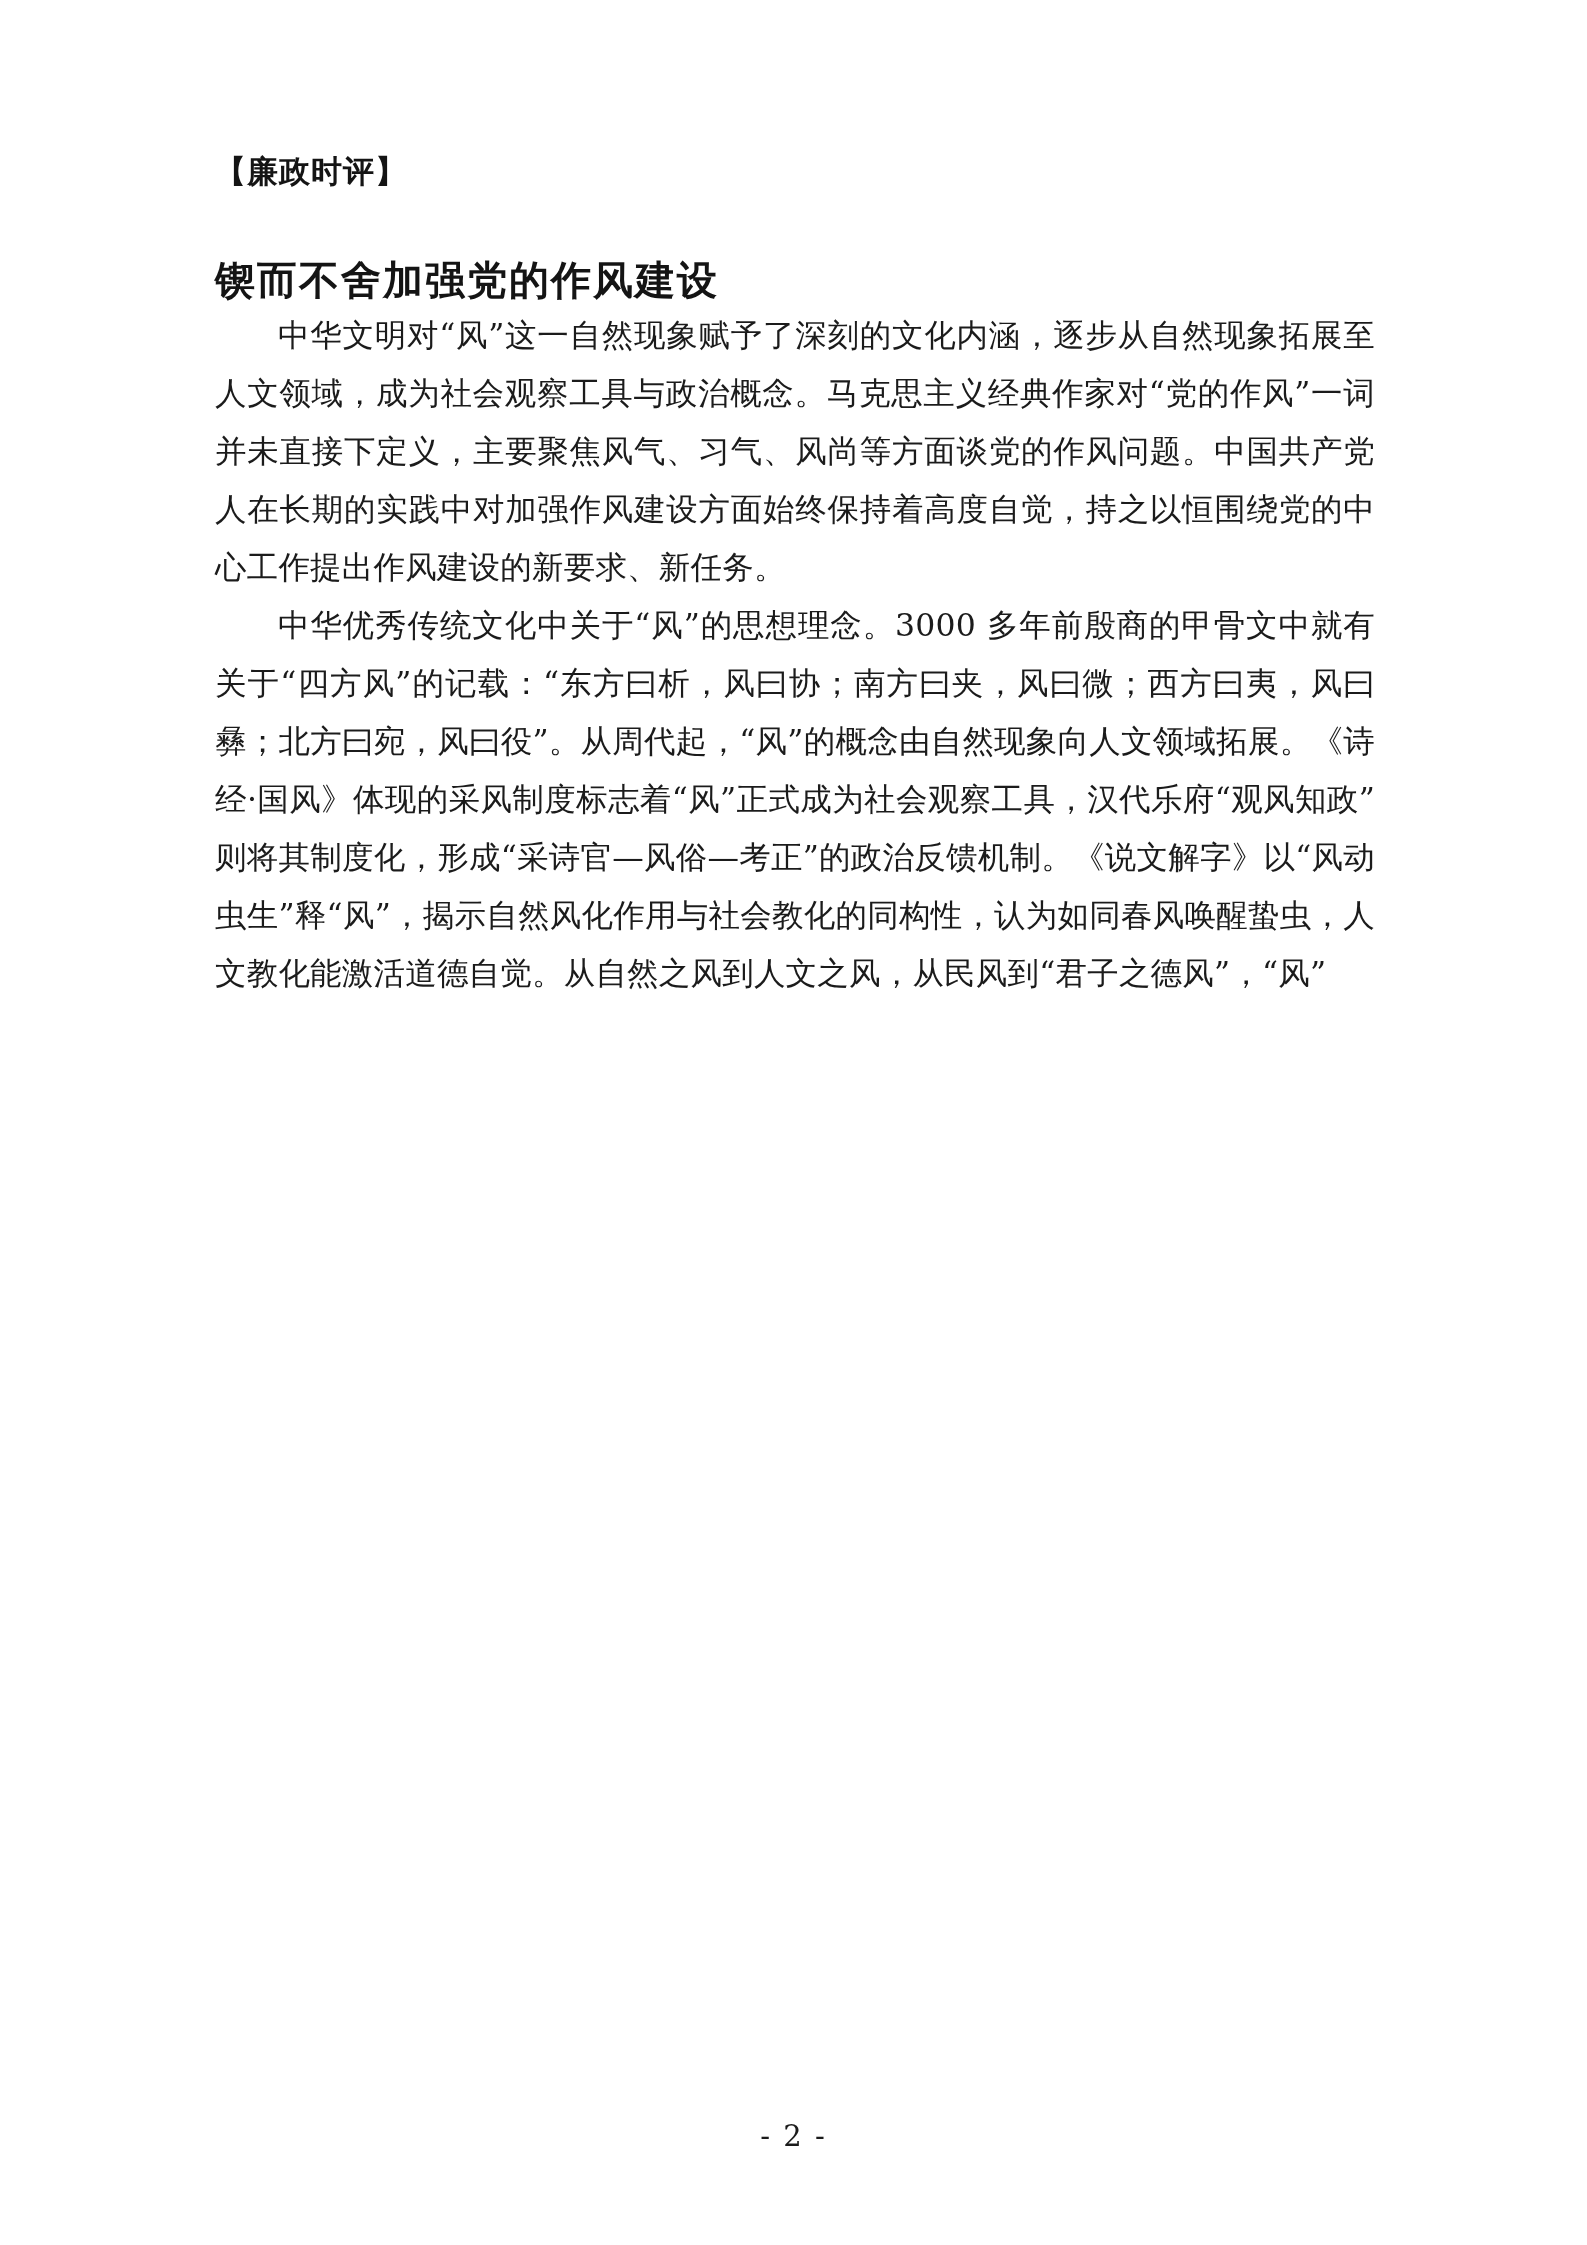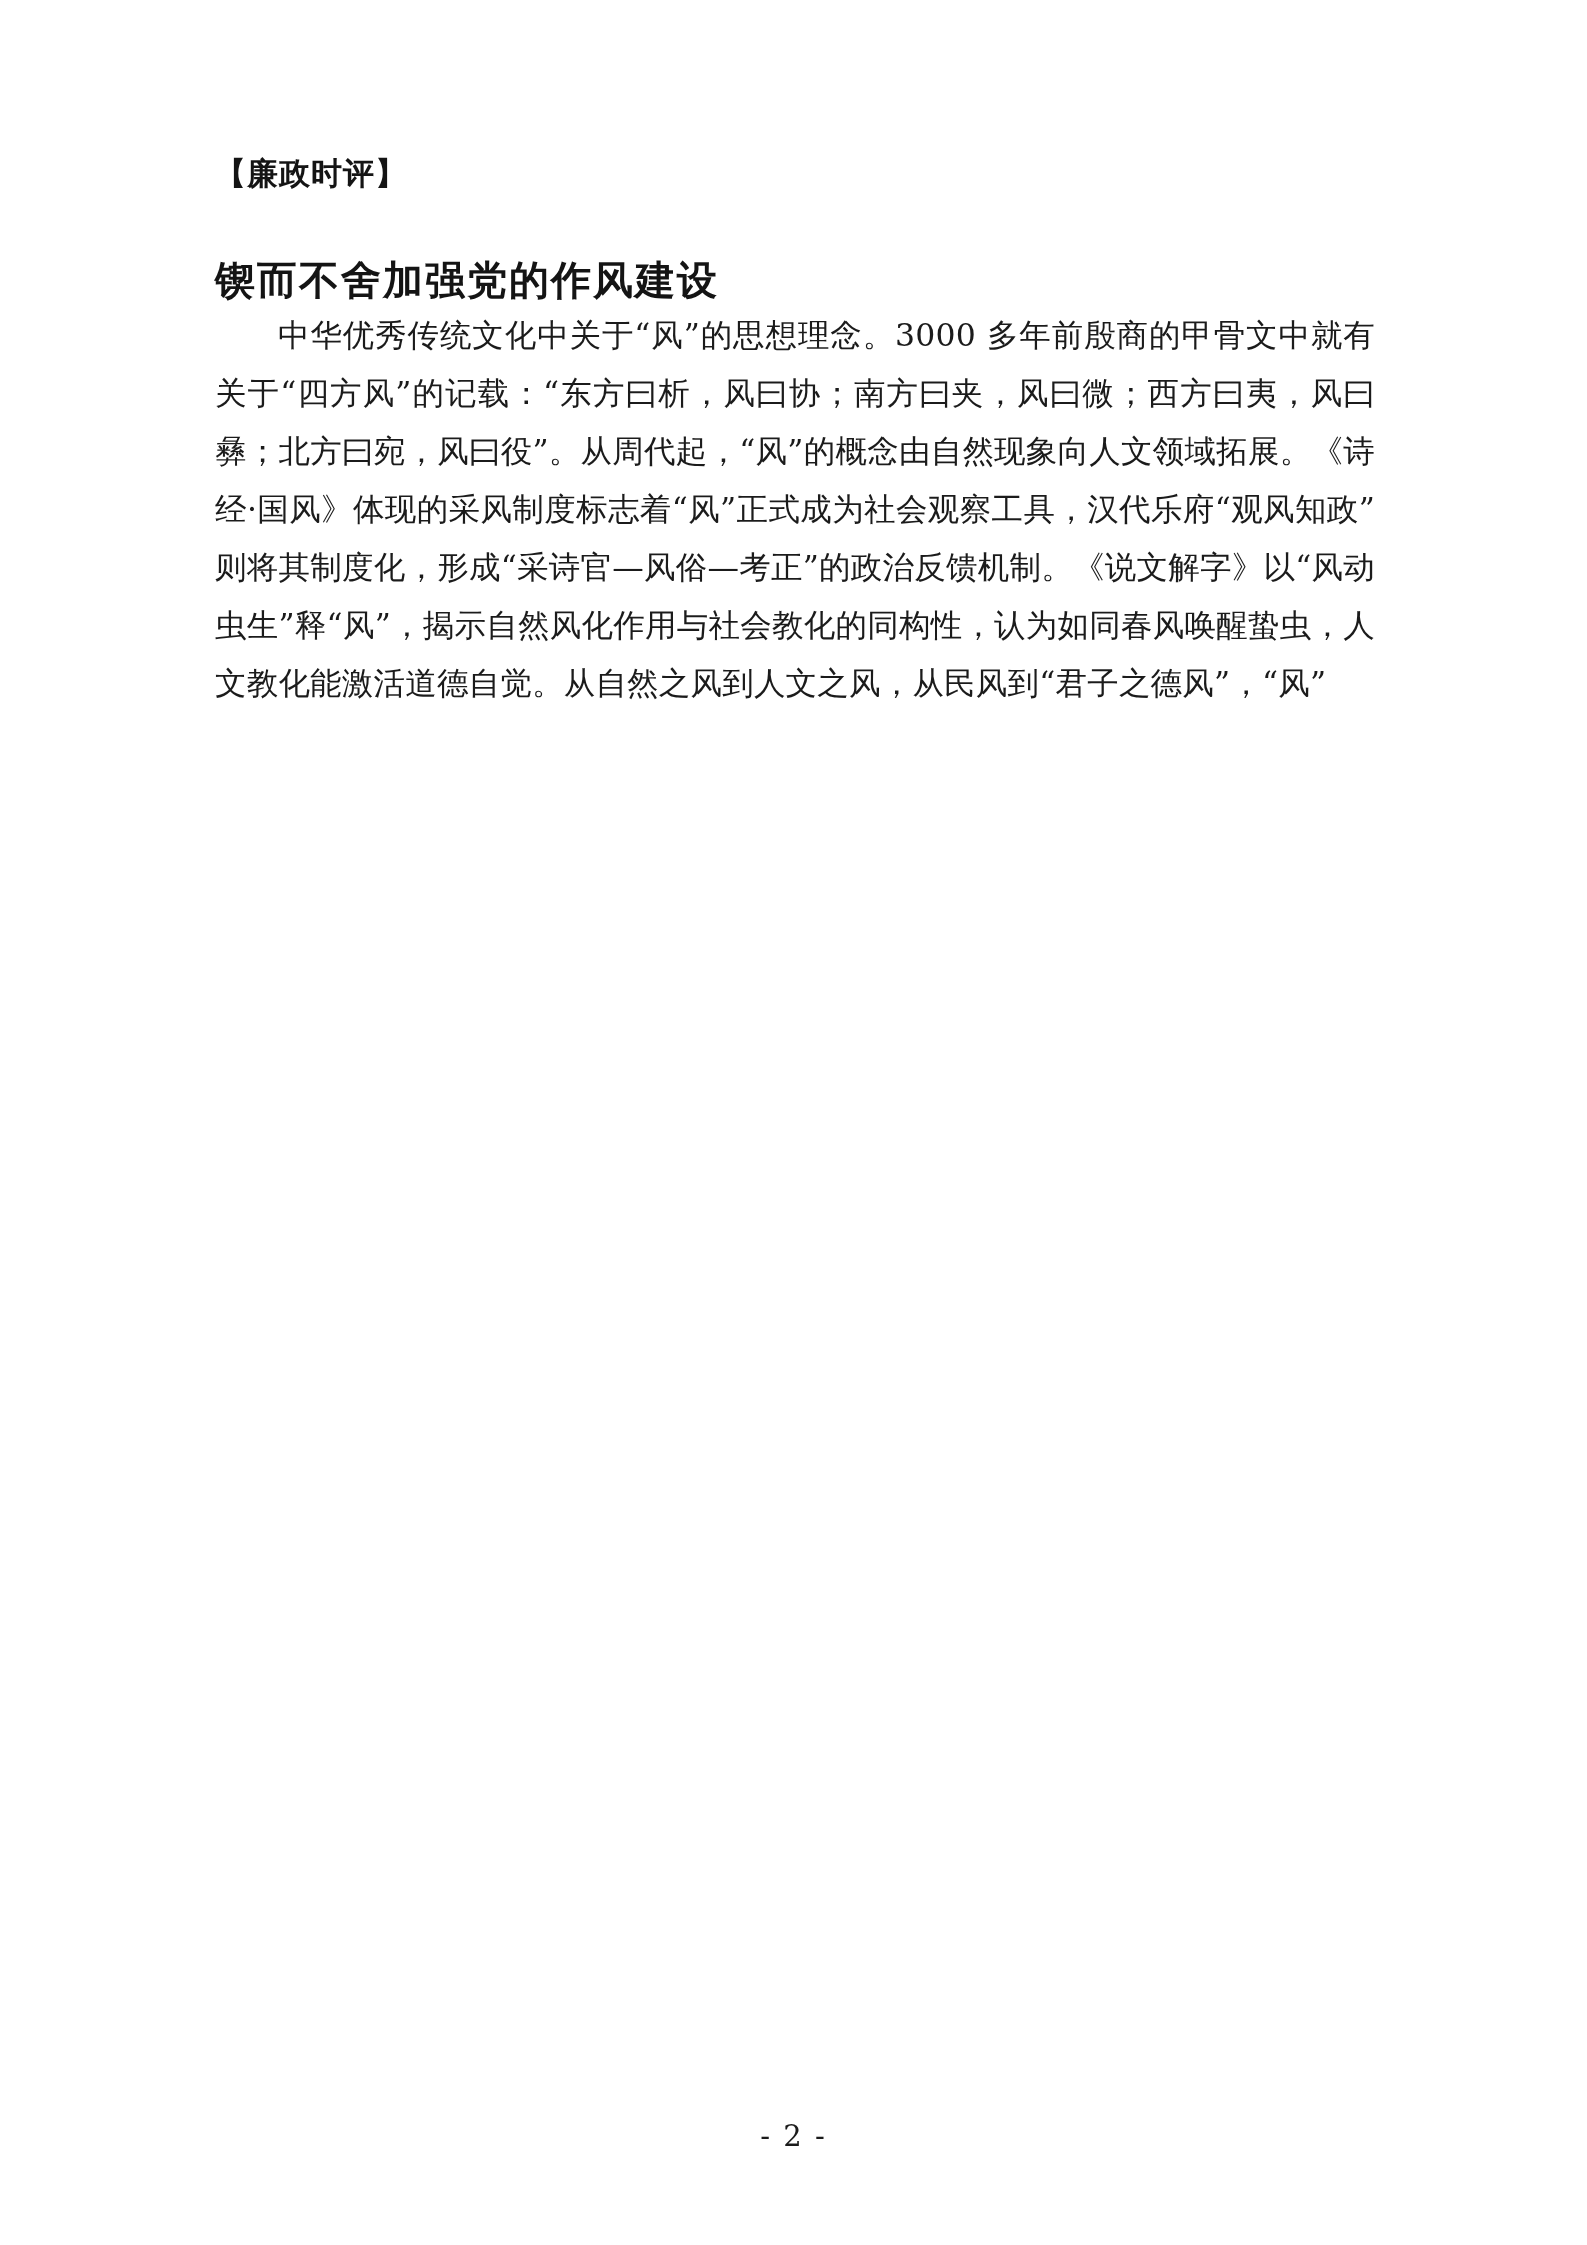--- a/index.html
+++ b/index.html
@@ -22,21 +22,21 @@
     width: 1587px;
     height: 2245px;
     background: #fff;
     box-sizing: border-box;
     padding: 155px 215px 0 215px;
   }
   .content {
     width: 1160px;
   }
   .kicker {
-    font-family: Liberation Sans, sans-serif;
+    font-family: Liberation Mono, monospace;
     font-weight: bold;
     font-size: 31px;
     letter-spacing: 1px;
     color: #141414;
     margin: 0 0 0 0;
     line-height: 1.2;
   }
   .doc-title {
     font-family: "DejaVu Serif", "Liberation Serif", serif;
     font-weight: bold;
@@ -81,19 +81,20 @@
 
 <div class="page">
   <div class="content">
 
     <div class="kicker">【廉政时评】</div>
 
     <h1 class="doc-title">锲而不舍加强党的作风建设</h1>
 
 
 
+    <p class="body-text para">中华文明对“风”这一自然现象赋予了深刻的文化内涵，逐步从自然现象拓展至人文领域，成为社会观察工具与政治概念。马克思主义经典作家对“党的作风”一词并未直接下定义，主要聚焦风气、习气、风尚等方面谈党的作风问题。中国共产党人在长期的实践中对加强作风建设方面始终保持着高度自觉，持之以恒围绕党的中心工作提出作风建设的新要求、新任务。</p>
 
     <p class="body-text para">中华优秀传统文化中关于“风”的思想理念。3000 多年前殷商的甲骨文中就有关于“四方风”的记载：“东方曰析，风曰协；南方曰夹，风曰微；西方曰夷，风曰彝；北方曰宛，风曰役”。从周代起，“风”的概念由自然现象向人文领域拓展。《诗经·国风》体现的采风制度标志着“风”正式成为社会观察工具，汉代乐府“观风知政”则将其制度化，形成“采诗官—风俗—考正”的政治反馈机制。《说文解字》以“风动虫生”释“风”，揭示自然风化作用与社会教化的同构性，认为如同春风唤醒蛰虫，人文教化能激活道德自觉。从自然之风到人文之风，从民风到“君子之德风”，“风”</p>
 
   </div>
 
   <div class="page-number">- 2 -</div>
 </div>
 
 </body></html>

